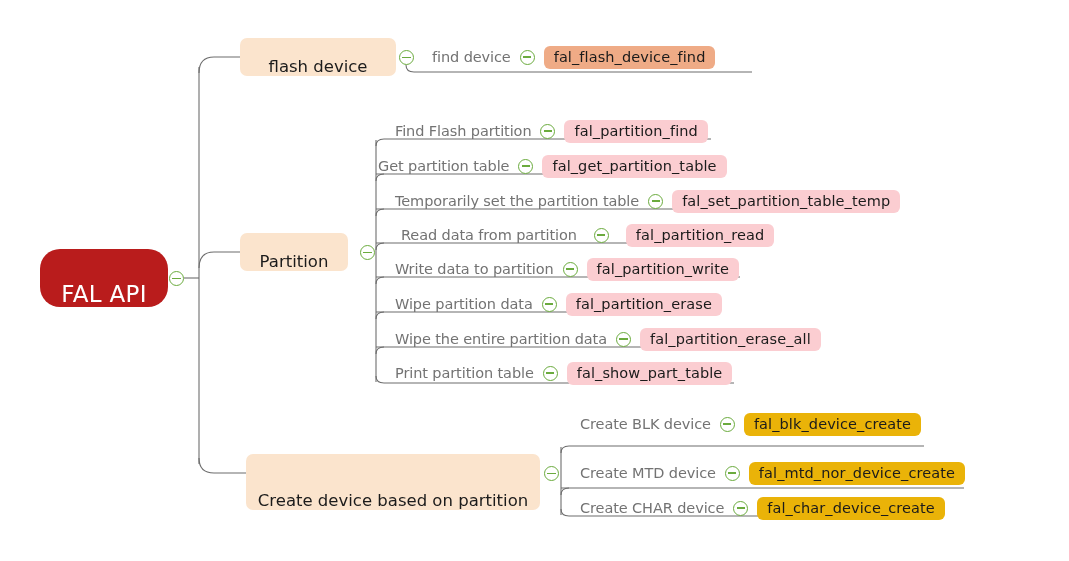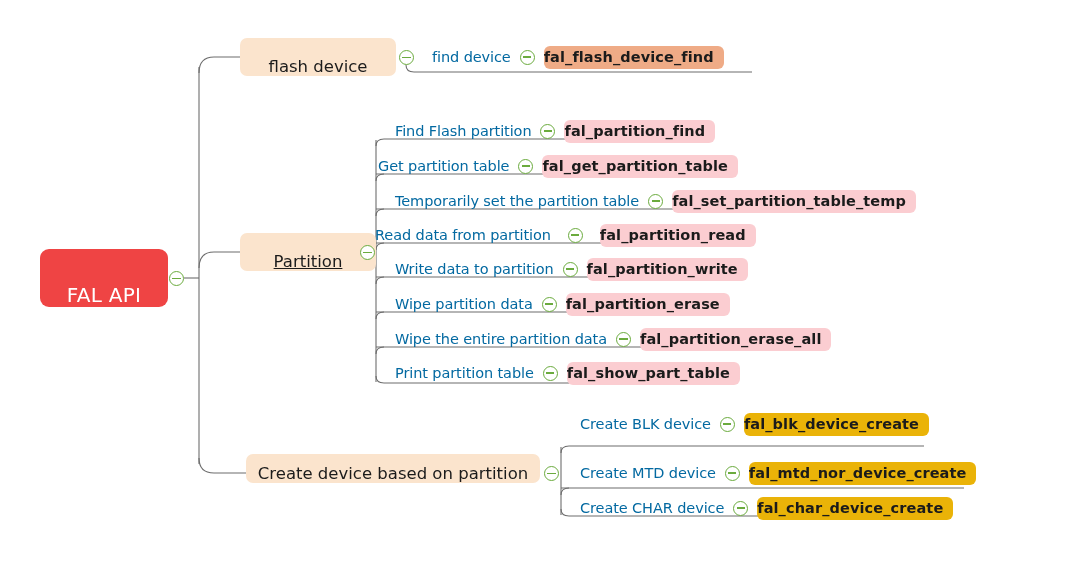--- a/index.html
+++ b/index.html
@@ -31,54 +31,53 @@
   .node {
     position: absolute;
     box-sizing: border-box;
     display: flex;
     align-items: flex-end;
     justify-content: center;
     border-radius: 7px;
     white-space: nowrap;
   }
   .node.root {
-    background: #ef4444;
+    background: #b91c1c;
     color: #ffffff;
-    border-radius: 9px;
-    font-size: 20px;
+    border-radius: 20px;
+    font-size: 23px;
     letter-spacing: .3px;
   }
   .node.branch {
     background: #fbe4cd;
     color: #1b1b1b;
     font-size: 16.5px;
   }
 
   
   .leaf {
     position: absolute;
     height: 30px;
     display: flex;
     align-items: center;
     white-space: nowrap;
   }
   .leaf-label {
     font-size: 14.5px;
-    color: #0369a1;
+    color: #737373;
     padding-right: 9px;
     letter-spacing: -.1px;
   }
   .badge {
     border-radius: 6px;
-    padding: 3px 10px 4px 0;
+    padding: 3px 10px 4px 10px;
     font-size: 14.5px;
     color: #1b1b1b;
     letter-spacing: .1px;
     white-space: nowrap;
-    font-weight: bold;
   }
   .badge.orange { background: #efab86; }
   .badge.pink   { background: #fbcdd1; }
   .badge.green  { background: #eab308; }
 
   
   .toggle {
     position: absolute;
     width: 15px;
     height: 15px;
@@ -158,41 +157,41 @@
     <span>flash device</span>
   </div>
   <div class="toggle" style="left:399px; top:50px;"></div>
 
   <div class="leaf" style="left:432px; top:42px;">
     <span class="leaf-label">find device</span>
     <span class="toggle inline"></span>
     <span class="badge orange">fal_flash_device_find</span>
   </div>
 
-  <div class="node branch" style="left:240px; top:233px; width:136px; height:38px;text-decoration:underline;">
+  <div class="node branch" style="left:240px; top:233px; width:108px; height:38px;">
     <span>Partition</span>
   </div>
   <div class="toggle" style="left:360px; top:245px;"></div>
 
   <div class="leaf" style="left:395px; top:116px;">
     <span class="leaf-label">Find Flash partition</span>
     <span class="toggle inline"></span>
     <span class="badge pink">fal_partition_find</span>
   </div>
   <div class="leaf" style="left:378px; top:151px;">
     <span class="leaf-label">Get partition table</span>
     <span class="toggle inline"></span>
     <span class="badge pink">fal_get_partition_table</span>
   </div>
   <div class="leaf" style="left:395px; top:186px;">
     <span class="leaf-label">Temporarily set the partition table</span>
     <span class="toggle inline"></span>
     <span class="badge pink">fal_set_partition_table_temp</span>
   </div>
-  <div class="leaf" style="left:375px; top:220px;gap:8px;">
+  <div class="leaf" style="left:401px; top:220px;gap:8px;">
     <span class="leaf-label">Read data from partition</span>
     <span class="toggle inline"></span>
     <span class="badge pink">fal_partition_read</span>
   </div>
   <div class="leaf" style="left:395px; top:254px;">
     <span class="leaf-label">Write data to partition</span>
     <span class="toggle inline"></span>
     <span class="badge pink">fal_partition_write</span>
   </div>
   <div class="leaf" style="left:395px; top:289px;">
@@ -204,21 +203,21 @@
     <span class="leaf-label">Wipe the entire partition data</span>
     <span class="toggle inline"></span>
     <span class="badge pink">fal_partition_erase_all</span>
   </div>
   <div class="leaf" style="left:395px; top:358px;">
     <span class="leaf-label">Print partition table</span>
     <span class="toggle inline"></span>
     <span class="badge pink">fal_show_part_table</span>
   </div>
 
-  <div class="node branch" style="left:246px; top:454px; width:294px; height:29px;">
+  <div class="node branch" style="left:246px; top:454px; width:294px; height:56px;">
     <span>Create device based on partition</span>
   </div>
   <div class="toggle" style="left:544px; top:466px;"></div>
 
   <div class="leaf" style="left:580px; top:409px;text-align:right;">
     <span class="leaf-label">Create BLK device</span>
     <span class="toggle inline"></span>
     <span class="badge green">fal_blk_device_create</span>
   </div>
   <div class="leaf" style="left:580px; top:458px;">

